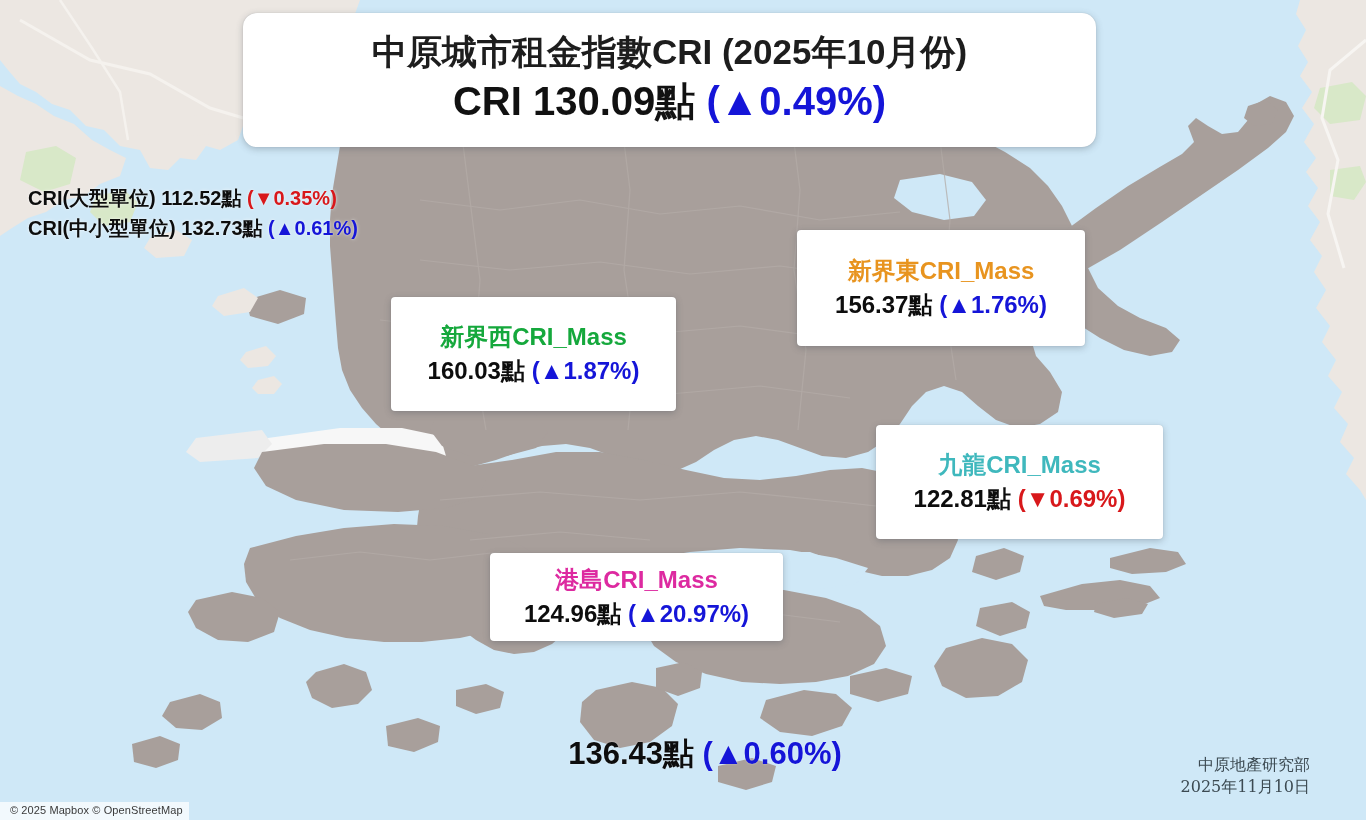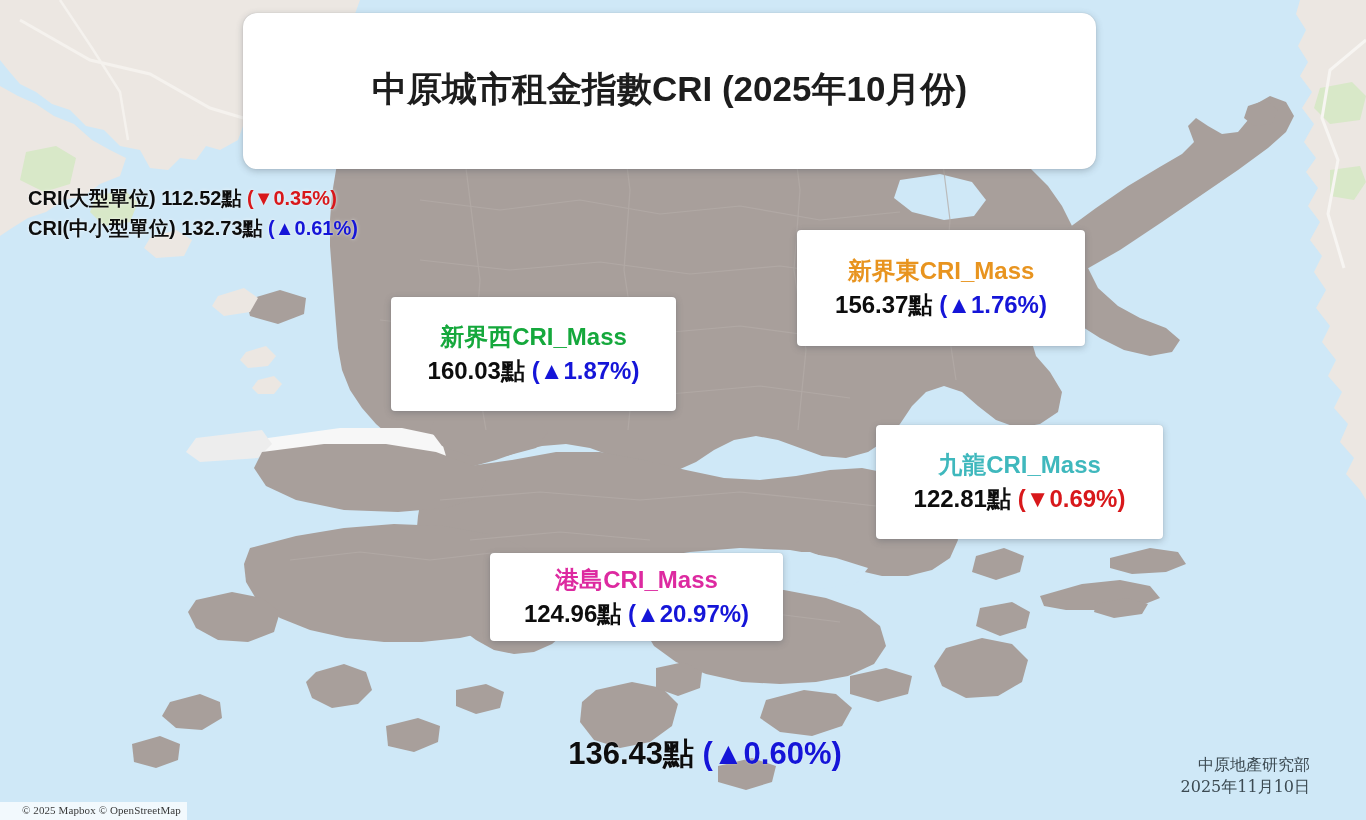--- a/index.html
+++ b/index.html
@@ -13,40 +13,40 @@
 
   
   #map-layer{position:absolute;inset:0;}
   #map-svg{position:absolute;left:0;top:0;width:1366px;height:820px;display:block;}
 
   
   #attribution{
     position:absolute;left:0;bottom:0;
     background:rgba(255,255,255,0.72);
     font-size:11px;color:#3a3a3a;
-    padding:2px 6px 3px 22px;
+    padding:2px 6px 3px 10px;
     line-height:13px;
     letter-spacing:0.1px;
-    font-family:Liberation Serif, serif;
+    font-family:Liberation Sans, sans-serif;
     white-space:nowrap;
   }
 
   
   .card{
     position:absolute;
     background:#ffffff;
     border-radius:4px;
     box-shadow:0 2px 7px rgba(60,70,80,0.30), 0 0 1px rgba(60,70,80,0.25);
     box-sizing:border-box;
     display:flex;flex-direction:column;
     align-items:center;justify-content:center;
   }
 
   #title-card{
-    left:243px;top:13px;width:853px;height:156px;
+    left:243px;top:13px;width:853px;height:134px;
     border-radius:14px;
     padding:4px 10px 8px 10px;
   }
   .title-line1{
     font-size:35px;font-weight:bold;color:#1d1d1d;
     letter-spacing:0px;line-height:46px;white-space:nowrap;
   }
   .title-line2{
     font-size:40px;font-weight:bold;color:#111111;
     line-height:52px;white-space:nowrap;
@@ -257,20 +257,25 @@
         <path d="M290,560 L360,552 L430,560 L500,552"></path>
         <path d="M680,620 L760,612 L840,622"></path>
       </g>
     </svg>
 
     <div id="attribution">© 2025 Mapbox © OpenStreetMap</div>
   </div>
 
   <div class="card" id="title-card">
     <div class="title-line1">中原城市租金指數CRI (2025年10月份)</div>
+    <div class="title-line2">
+      <span>CRI</span>
+      <span>130.09點</span>
+      <span class="up">(▲0.49%)</span>
+    </div>
   </div>
 
   <div id="sub-stats">
     <span class="sub-row">
       <span>CRI(大型單位)</span>
       <span>112.52點</span>
       <span class="down">(▼0.35%)</span>
     </span>
     <span class="sub-row">
       <span>CRI(中小型單位)</span>

